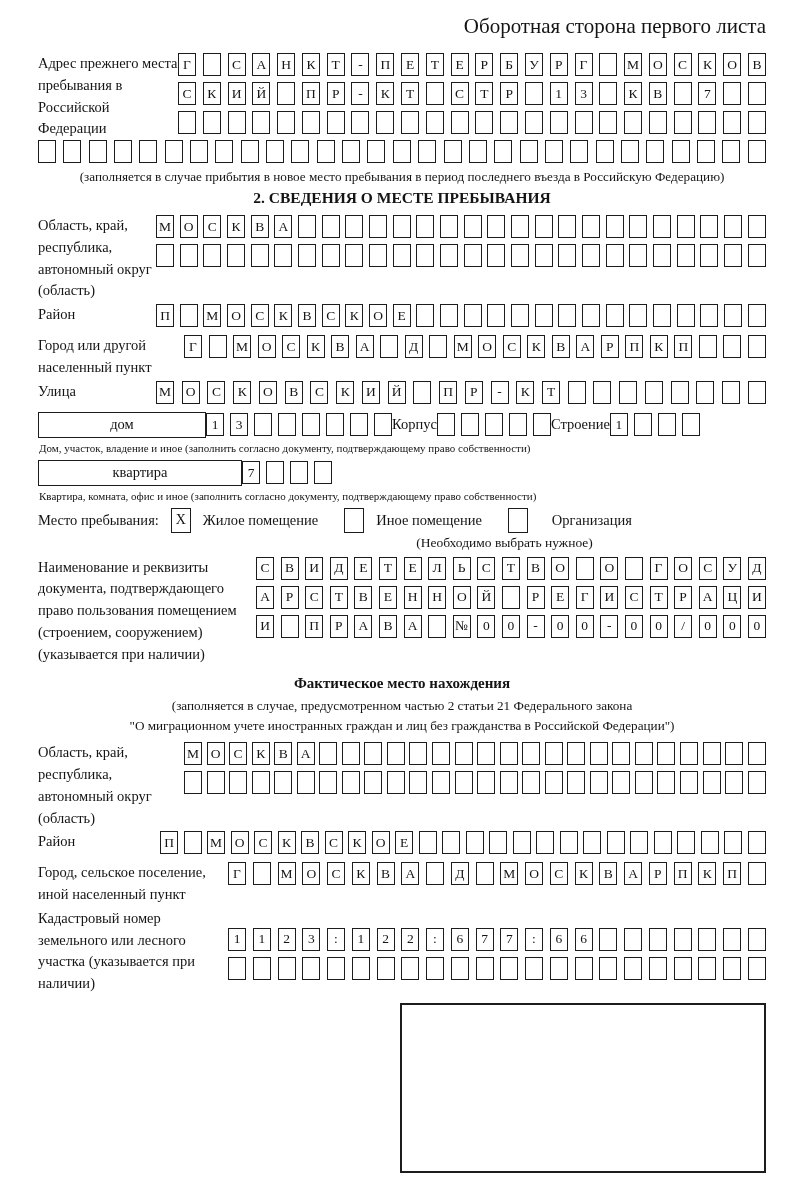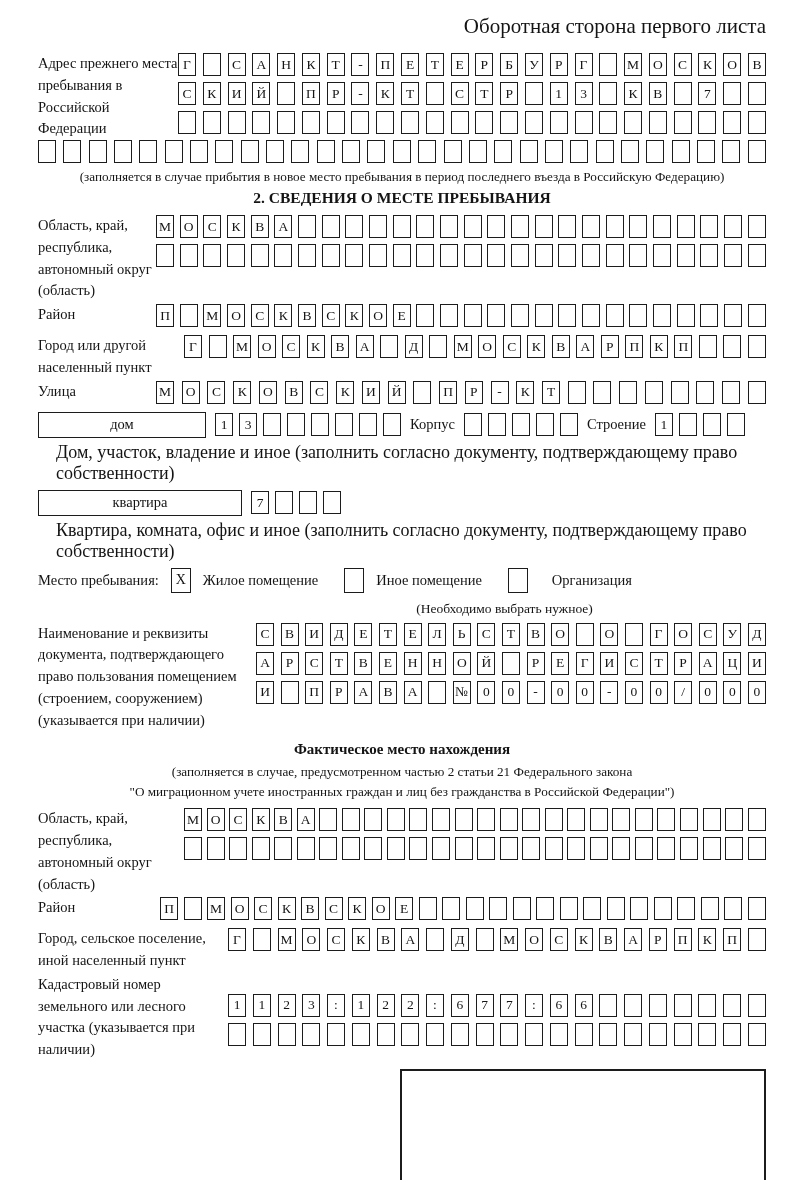--- a/index.html
+++ b/index.html
@@ -14,30 +14,30 @@
   .lblcol{flex:0 0 auto;}
   .rows{flex:1 1 auto;min-width:0;}
   .cellrow{display:flex;justify-content:space-between;margin-bottom:6px;}
   .cell{
     width:18px;height:23px;box-sizing:border-box;border:1.6px solid #1c1c1c;
     display:flex;align-items:center;justify-content:center;
     font-size:13.5px;flex:0 0 auto;background:#fff;
   }
   .cellgroup{display:flex;gap:6px;}
   .note{font-size:13.2px;text-align:center;margin:0 0 4px 0;}
-  .note-left{font-size:18px;margin:2px 0 6px 18px;}
+  .note-left{font-size:11px;margin:2px 0 6px 1px;}
   .h2{font-size:15.5px;font-weight:bold;text-align:center;margin:4px 0 8px 0;}
   .h3{font-size:15px;font-weight:bold;text-align:center;margin:10px 0 6px 0;}
   .bigbox{
     box-sizing:border-box;border:1.7px solid #1c1c1c;height:26px;
     display:flex;align-items:center;justify-content:center;font-size:14.5px;
   }
-  .houserow{display:flex;align-items:center;gap:9px;margin:2px 0 4px 0;}
+  .houserow{display:flex;align-items:center;margin:2px 0 4px 0;}
   .inlbl{font-size:14.5px;white-space:nowrap;}
-  .chkrow{display:flex;align-items:center;gap:12px;margin:2px 0 8px 0;font-size:14.5px;}
+  .chkrow{display:flex;align-items:center;gap:12px;margin:2px 0 2px 0;font-size:14.5px;}
   .chk{
     width:20px;height:25px;box-sizing:border-box;border:1.7px solid #1c1c1c;
     display:flex;align-items:center;justify-content:center;font-size:14px;
   }
   .chknote{font-size:13.5px;margin:0 0 6px 205px;text-align:center;}
   .stampwrap{display:flex;justify-content:flex-end;margin-top:8px;}
   .stampcol{width:388px;}
   .stampbox{width:366px;height:170px;box-sizing:border-box;border:2px solid #1c1c1c;margin-left:22px;}
   .stampnote{font-size:14.3px;line-height:1.45;text-align:center;margin-top:6px;}
   .mb2{margin-bottom:2px;}

